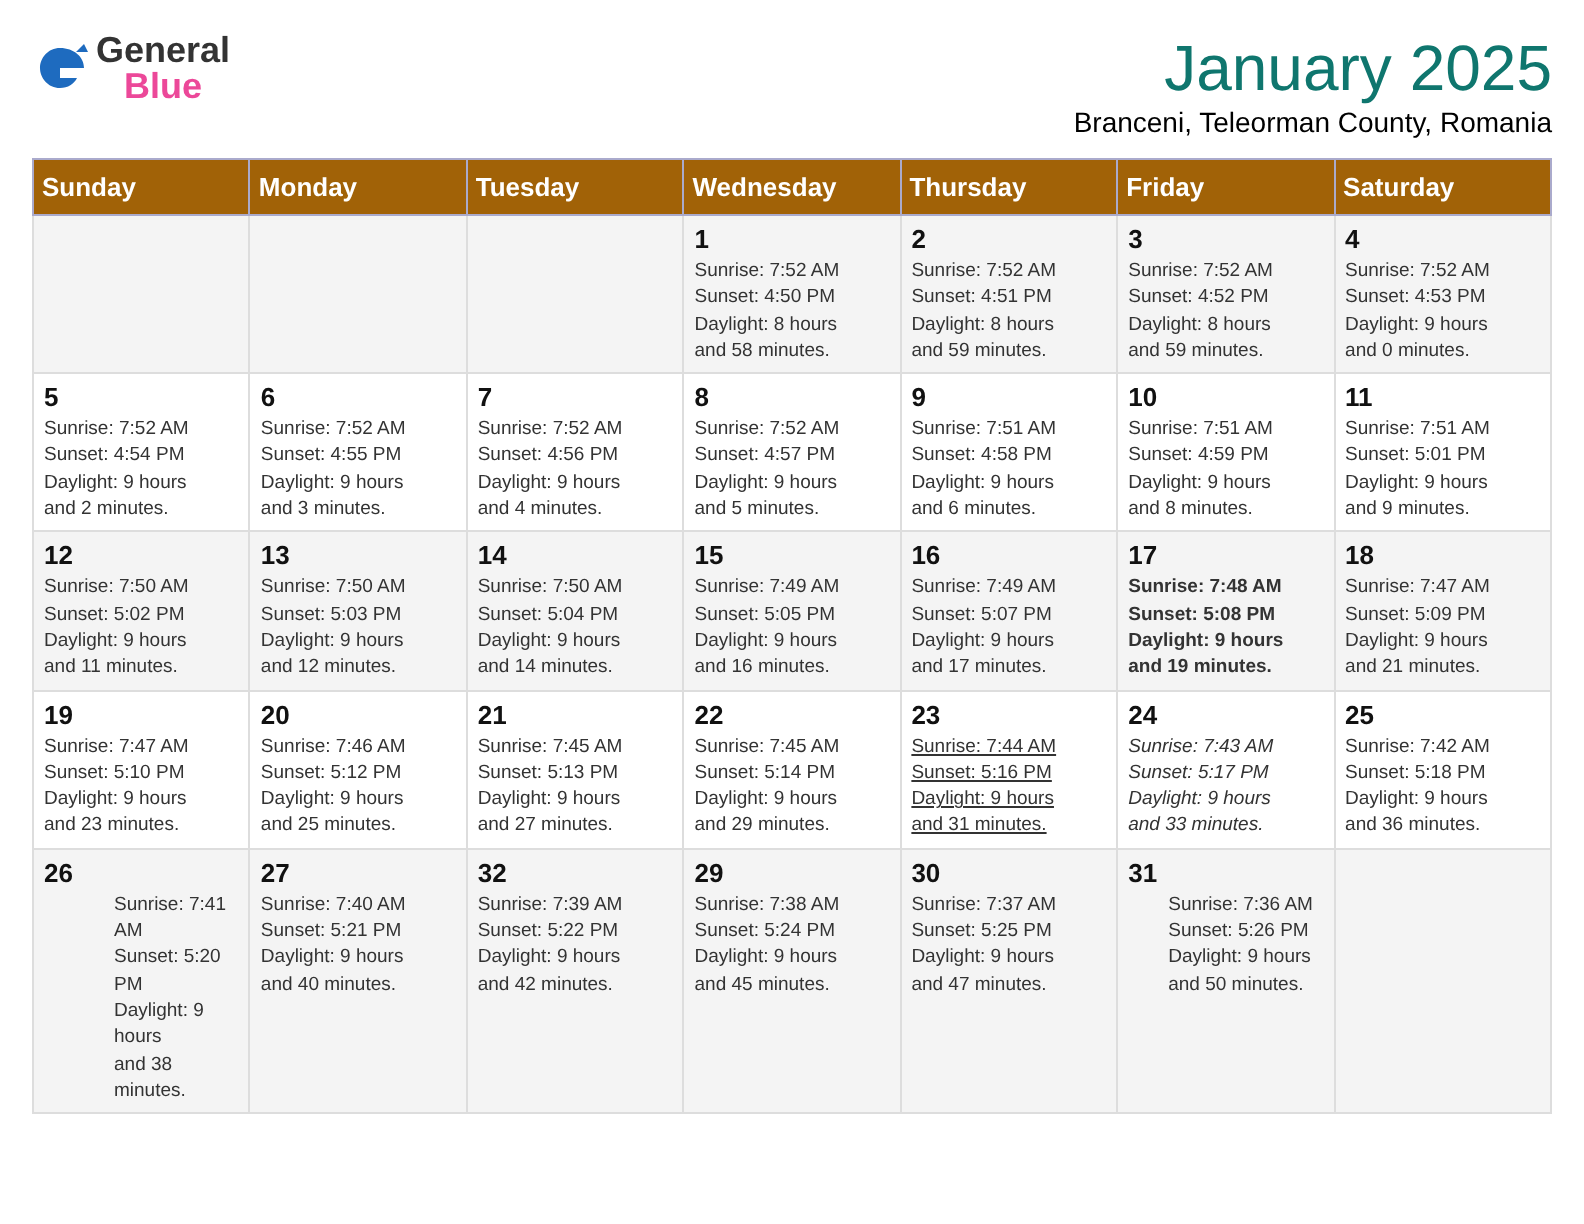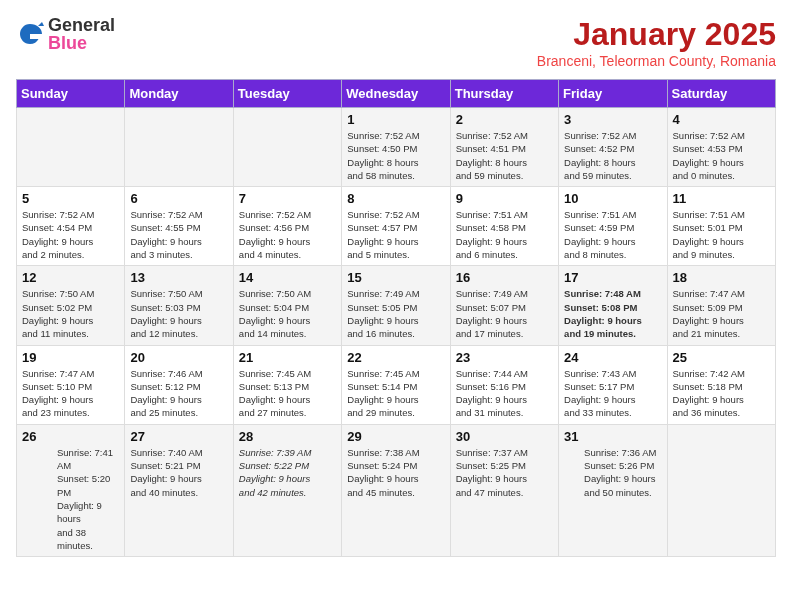--- a/index.html
+++ b/index.html
@@ -12,20 +12,21 @@
     }
     .header {
       display: flex;
       align-items: flex-start;
       justify-content: space-between;
       margin-bottom: 10px;
     }
     .logo {
       display: flex;
       align-items: center;
+      text-align: center;
     }
     .logo-text {
       display: flex;
       flex-direction: column;
       line-height: 1;
     }
     .logo-general {
       font-size: 18px;
       font-weight: bold;
       color: #333;
@@ -38,26 +39,26 @@
     .logo-icon {
       width: 28px;
       height: 28px;
       margin-right: 4px;
     }
     .title-block {
       text-align: right;
     }
     .month-title {
       font-size: 32px;
-      font-weight: bold;
-      color: #b91c1c;
+      font-weight: normal;
+      color: #0f766e;
     }
     .location {
       font-size: 14px;
-      color: #ef4444;
+      color: #000000;
     }
     .calendar {
       width: 100%;
       border-collapse: collapse;
       border: 1px solid #ccc;
     }
     .calendar th {
       background-color: #2878c8;
       color: #fff;
       font-size: 13px;
@@ -89,21 +90,21 @@
     .empty-cell {
       background: #f9f9f9;
     }
     tr:nth-child(odd) td {
       background-color: #f4f4f4;
     }
     tr:nth-child(even) td {
       background-color: #ffffff;
     }
     .calendar thead tr th {
-      background-color: #6d28d9;
+      background-color: #a16207;
     }
   </style>
 </head>
 <body>
 
 <div class="header">
   <div class="logo">
     <svg class="logo-icon" viewBox="0 0 28 28">
       <path d="M14 4 C8 4 4 9 4 14 C4 19 8 24 14 24 C18 24 21 22 22.5 19 L14 19 L14 14 L26 14 C26 8.5 21 4 14 4Z" fill="#1e6bbf"></path>
       <path d="M22 6 L26 2 L28 6Z" fill="#1e6bbf"></path>
@@ -291,28 +292,28 @@
         </td>
         <td>
           <div class="day-num">22</div>
           <div class="day-info" style="white-space: pre-line;">Sunrise: 7:45 AM
 Sunset: 5:14 PM
 Daylight: 9 hours
 and 29 minutes.</div>
         </td>
         <td>
           <div class="day-num">23</div>
-          <div class="day-info" style="white-space: pre-line;">Sunrise: 7:44 AM
+          <div class="day-info" style="white-space: pre-line; text-decoration: underline;">Sunrise: 7:44 AM
 Sunset: 5:16 PM
 Daylight: 9 hours
 and 31 minutes.</div>
         </td>
         <td>
           <div class="day-num">24</div>
-          <div class="day-info" style="white-space: pre-line;">Sunrise: 7:43 AM
+          <div class="day-info" style="white-space: pre-line; font-style: italic;">Sunrise: 7:43 AM
 Sunset: 5:17 PM
 Daylight: 9 hours
 and 33 minutes.</div>
         </td>
         <td>
           <div class="day-num">25</div>
           <div class="day-info" style="white-space: pre-line;">Sunrise: 7:42 AM
 Sunset: 5:18 PM
 Daylight: 9 hours
 and 36 minutes.</div>
@@ -327,22 +328,22 @@
 and 38 minutes.</div>
         </td>
         <td>
           <div class="day-num">27</div>
           <div class="day-info" style="white-space: pre-line;">Sunrise: 7:40 AM
 Sunset: 5:21 PM
 Daylight: 9 hours
 and 40 minutes.</div>
         </td>
         <td>
-          <div class="day-num">28</div>
-          <div class="day-info" style="white-space: pre-line; font-style: italic;">Sunrise: 7:39 AM
+          <div class="day-num">32</div>
+          <div class="day-info" style="white-space: pre-line;">Sunrise: 7:39 AM
 Sunset: 5:22 PM
 Daylight: 9 hours
 and 42 minutes.</div>
         </td>
         <td>
           <div class="day-num">29</div>
           <div class="day-info" style="white-space: pre-line;">Sunrise: 7:38 AM
 Sunset: 5:24 PM
 Daylight: 9 hours
 and 45 minutes.</div>

